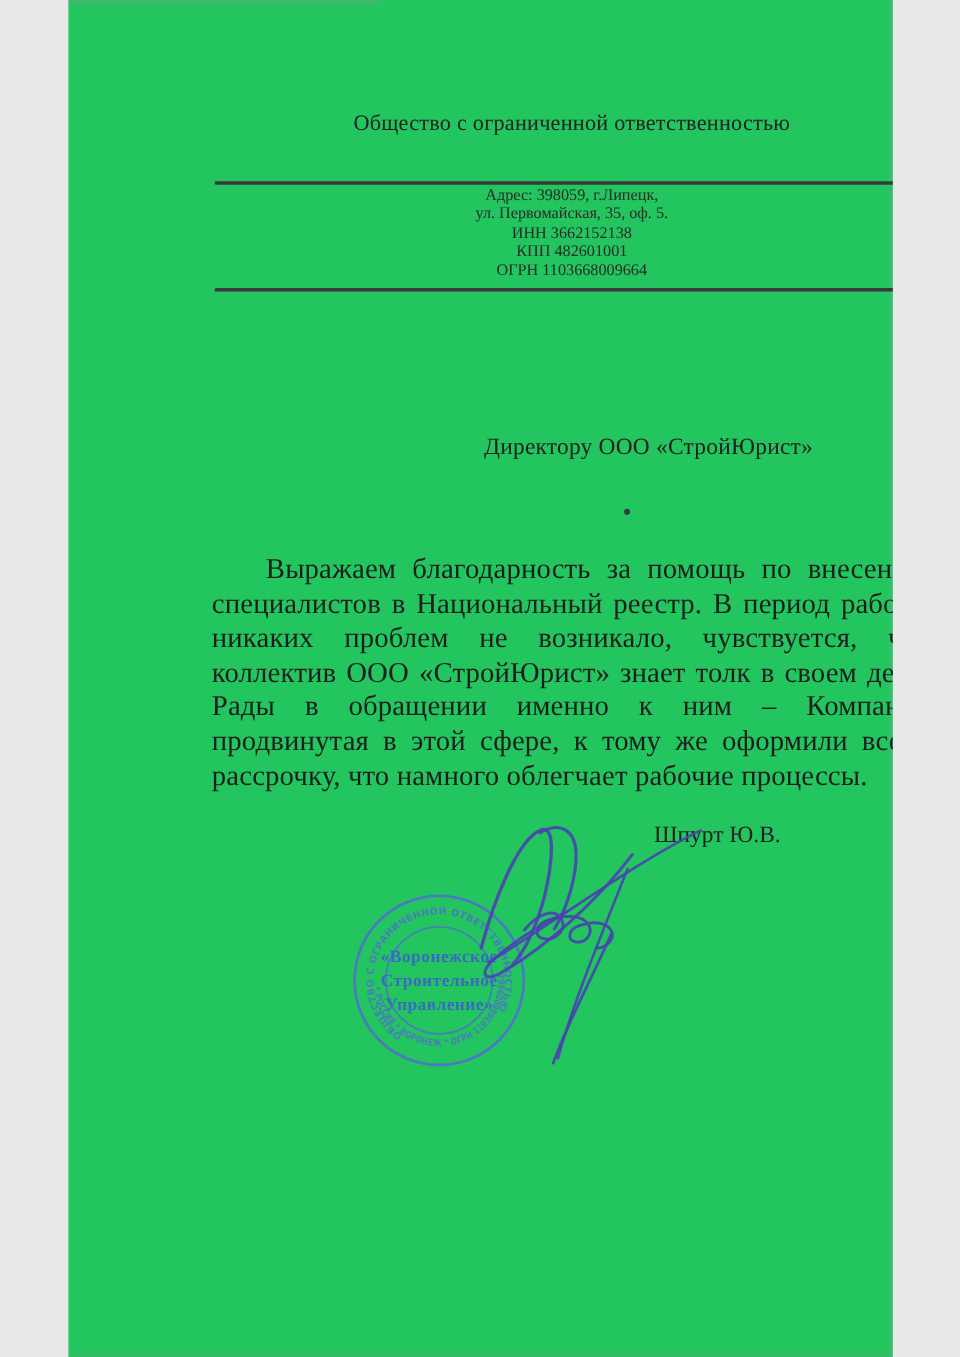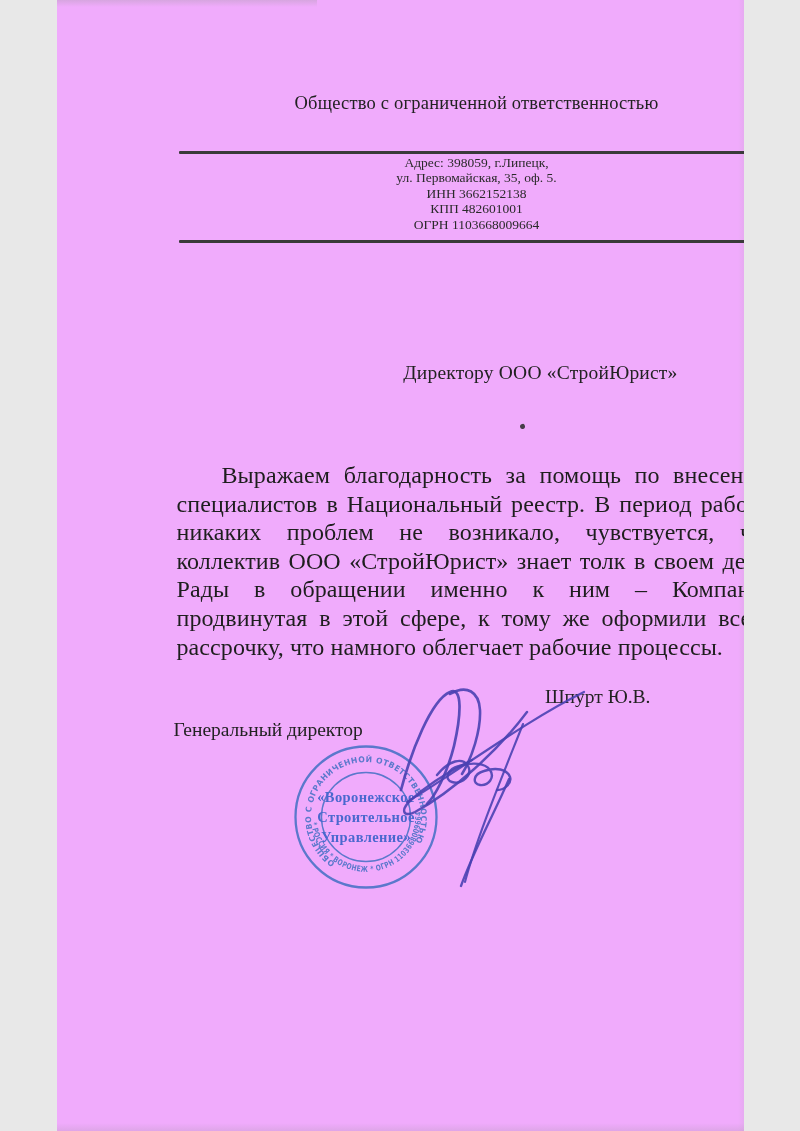--- a/index.html
+++ b/index.html
@@ -5,21 +5,21 @@
   :root{
     --stamp-ink:#4f74c8;
     --stamp-text:#3d63cb;
     --sig-ink:#4a41b2;
   }
   html,body{margin:0;padding:0;background:#e8e8e8;}
   .page{
     position:relative;
     width:687px;height:1131px;
     margin:0 auto;
-    background:#f0abfc;
+    background:#22c55e;
     overflow:hidden;
     font-family:"Liberation Serif","DejaVu Serif",serif;
     color:#1c1c1c;
   }
   
   .scan-top{position:absolute;left:0;top:0;width:260px;height:7px;
     background:linear-gradient(to bottom,rgba(150,150,150,.28),rgba(150,150,150,0));}
   .scan-bottom{position:absolute;left:0;top:1123px;width:800px;height:8px;
     background:linear-gradient(to bottom,rgba(140,140,140,0),rgba(140,140,140,.18));}
   .scan-right{position:absolute;right:0;top:0;width:6px;height:1131px;
@@ -91,21 +91,20 @@
   </div>
 
   <div class="rule rule2"></div>
 
   <div class="recipient">Директору ООО «СтройЮрист»</div>
   <div class="ink-dot dot-recipient"></div>
   <div class="ink-dot dot-margin"></div>
 
   <p class="body-text">Выражаем благодарность за помощь по внесению специалистов в Национальный реестр.  В период работы никаких проблем не возникало, чувствуется, что коллектив ООО «СтройЮрист» знает толк в своем деле. Рады в обращении именно к ним – Компания продвинутая в этой сфере, к тому же оформили все в рассрочку, что намного облегчает рабочие процессы.</p>
 
-  <div class="sig-title">Генеральный директор</div>
   <div class="sig-name">Шпурт Ю.В.</div>
 
   <svg class="stamp" width="160" height="160" viewBox="0 0 160 160" xmlns="http://www.w3.org/2000/svg">
     <circle cx="80" cy="80" r="70.5" fill="none" stroke-width="2.3"></circle>
     <circle cx="80" cy="80" r="44.5" fill="none" stroke-width="1.4"></circle>
     <g transform="rotate(-8 80 80)">
       <path id="arcTop" d="M 44.6,122.1 A 55,55 0 1 1 118.9,118.9" fill="none"></path>
       <path id="arcBot" d="M 25.2,75.2 A 55,55 0 1 0 134.8,75.2" fill="none"></path>
       <text class="ring-text">
         <textPath href="#arcTop" startOffset="2" textLength="252" lengthAdjust="spacingAndGlyphs">ОБЩЕСТВО С ОГРАНИЧЕННОЙ ОТВЕТСТВЕННОСТЬЮ</textPath>

